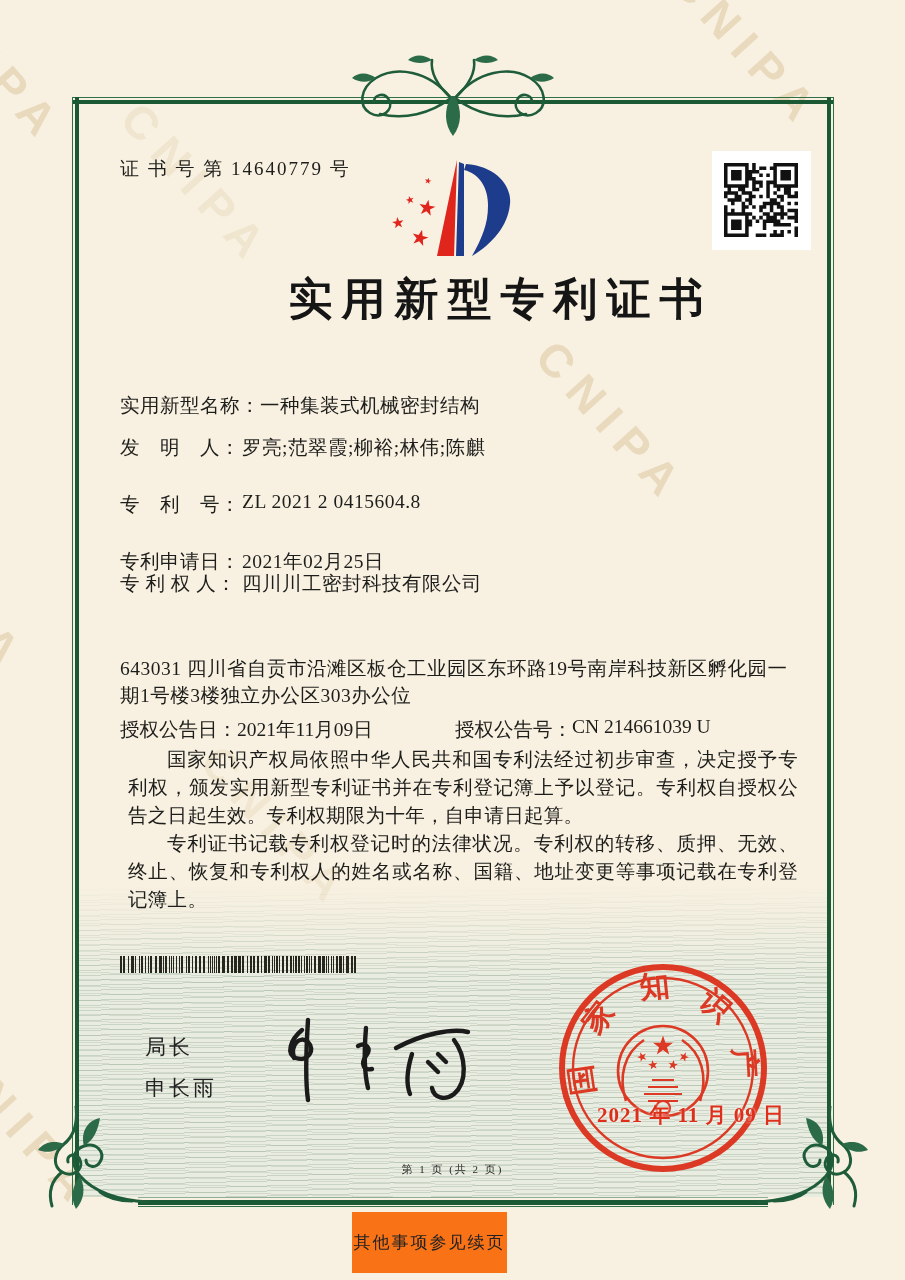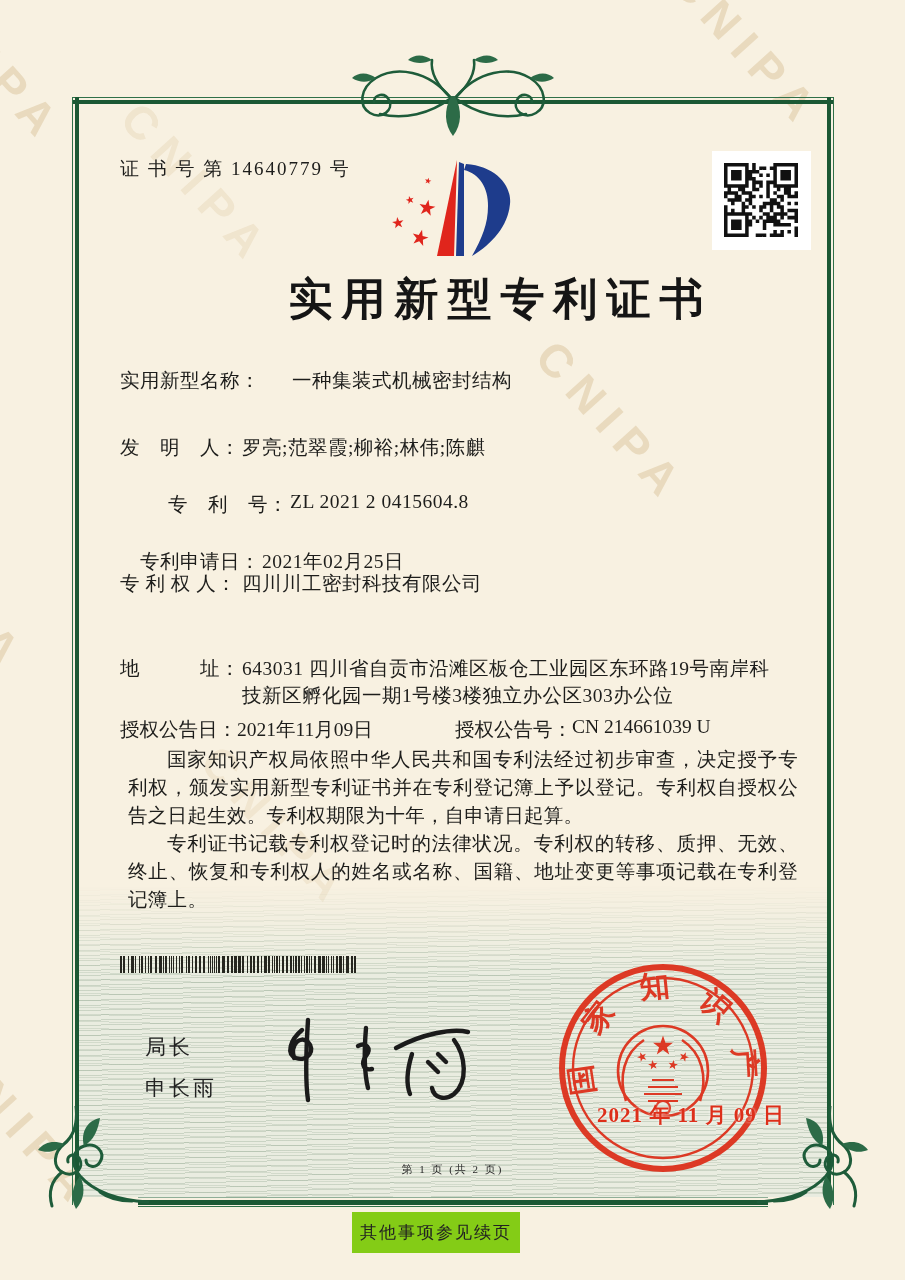--- a/index.html
+++ b/index.html
@@ -65,22 +65,22 @@
   
   .seal{position:absolute; left:556px; top:961px; opacity:0.94;}
   .seal-date{
     position:absolute; left:545px; top:1101px; width:240px; text-align:right;
     font-size:21px; font-weight:700; color:#dd2f1a; letter-spacing:1px;
     text-shadow:0 0 3px rgba(255,255,255,0.85); white-space:nowrap;
   }
   
   .page-info{position:absolute; left:0; top:1162px; width:905px; text-align:center; font-size:11px; letter-spacing:2px; color:#2a2a2a;}
   .cont-note{
-    position:absolute; left:352px; top:1212px; width:168px; padding:9px 0;
-    background:#84cc16; text-align:center; font-size:17px; letter-spacing:2px; color:#222;
+    position:absolute; left:352px; top:1212px; width:155px; padding:19px 0;
+    background:#f97316; text-align:center; font-size:17px; letter-spacing:2px; color:#222;
   }
 </style>
 </head>
 <body>
 
 <div class="page">
 
   <span class="wm" style="left:-58px; top:-30px;">CNIPA</span>
   <span class="wm" style="left:150px; top:92px; opacity:.55;">CNIPA</span>
   <span class="wm" style="left:700px; top:-45px;">CNIPA</span>
@@ -160,42 +160,41 @@
   </svg>
 
   <div class="qr-box">
     <svg id="qr" width="74" height="74" viewBox="0 0 73.5 73.5">
         <path d="M0,0h3.5v3.5h-3.5zM3.5,0h3.5v3.5h-3.5zM7,0h3.5v3.5h-3.5zM10.5,0h3.5v3.5h-3.5zM14,0h3.5v3.5h-3.5zM17.5,0h3.5v3.5h-3.5zM21,0h3.5v3.5h-3.5zM28,0h3.5v3.5h-3.5zM49,0h3.5v3.5h-3.5zM52.5,0h3.5v3.5h-3.5zM56,0h3.5v3.5h-3.5zM59.5,0h3.5v3.5h-3.5zM63,0h3.5v3.5h-3.5zM66.5,0h3.5v3.5h-3.5zM70,0h3.5v3.5h-3.5zM0,3.5h3.5v3.5h-3.5zM21,3.5h3.5v3.5h-3.5zM28,3.5h3.5v3.5h-3.5zM35,3.5h3.5v3.5h-3.5zM38.5,3.5h3.5v3.5h-3.5zM45.5,3.5h3.5v3.5h-3.5zM49,3.5h3.5v3.5h-3.5zM70,3.5h3.5v3.5h-3.5zM0,7h3.5v3.5h-3.5zM7,7h3.5v3.5h-3.5zM10.5,7h3.5v3.5h-3.5zM14,7h3.5v3.5h-3.5zM21,7h3.5v3.5h-3.5zM24.5,7h3.5v3.5h-3.5zM28,7h3.5v3.5h-3.5zM31.5,7h3.5v3.5h-3.5zM49,7h3.5v3.5h-3.5zM56,7h3.5v3.5h-3.5zM59.5,7h3.5v3.5h-3.5zM63,7h3.5v3.5h-3.5zM70,7h3.5v3.5h-3.5zM0,10.5h3.5v3.5h-3.5zM7,10.5h3.5v3.5h-3.5zM10.5,10.5h3.5v3.5h-3.5zM14,10.5h3.5v3.5h-3.5zM21,10.5h3.5v3.5h-3.5zM24.5,10.5h3.5v3.5h-3.5zM35,10.5h3.5v3.5h-3.5zM42,10.5h3.5v3.5h-3.5zM49,10.5h3.5v3.5h-3.5zM56,10.5h3.5v3.5h-3.5zM59.5,10.5h3.5v3.5h-3.5zM63,10.5h3.5v3.5h-3.5zM70,10.5h3.5v3.5h-3.5zM0,14h3.5v3.5h-3.5zM7,14h3.5v3.5h-3.5zM10.5,14h3.5v3.5h-3.5zM14,14h3.5v3.5h-3.5zM21,14h3.5v3.5h-3.5zM24.5,14h3.5v3.5h-3.5zM28,14h3.5v3.5h-3.5zM49,14h3.5v3.5h-3.5zM56,14h3.5v3.5h-3.5zM59.5,14h3.5v3.5h-3.5zM63,14h3.5v3.5h-3.5zM70,14h3.5v3.5h-3.5zM0,17.5h3.5v3.5h-3.5zM21,17.5h3.5v3.5h-3.5zM28,17.5h3.5v3.5h-3.5zM31.5,17.5h3.5v3.5h-3.5zM35,17.5h3.5v3.5h-3.5zM42,17.5h3.5v3.5h-3.5zM45.5,17.5h3.5v3.5h-3.5zM49,17.5h3.5v3.5h-3.5zM70,17.5h3.5v3.5h-3.5zM0,21h3.5v3.5h-3.5zM3.5,21h3.5v3.5h-3.5zM7,21h3.5v3.5h-3.5zM10.5,21h3.5v3.5h-3.5zM14,21h3.5v3.5h-3.5zM17.5,21h3.5v3.5h-3.5zM21,21h3.5v3.5h-3.5zM28,21h3.5v3.5h-3.5zM35,21h3.5v3.5h-3.5zM42,21h3.5v3.5h-3.5zM49,21h3.5v3.5h-3.5zM52.5,21h3.5v3.5h-3.5zM56,21h3.5v3.5h-3.5zM59.5,21h3.5v3.5h-3.5zM63,21h3.5v3.5h-3.5zM66.5,21h3.5v3.5h-3.5zM70,21h3.5v3.5h-3.5zM3.5,24.5h3.5v3.5h-3.5zM14,24.5h3.5v3.5h-3.5zM17.5,24.5h3.5v3.5h-3.5zM28,24.5h3.5v3.5h-3.5zM31.5,24.5h3.5v3.5h-3.5zM42,24.5h3.5v3.5h-3.5zM52.5,24.5h3.5v3.5h-3.5zM59.5,24.5h3.5v3.5h-3.5zM63,24.5h3.5v3.5h-3.5zM0,28h3.5v3.5h-3.5zM3.5,28h3.5v3.5h-3.5zM7,28h3.5v3.5h-3.5zM10.5,28h3.5v3.5h-3.5zM17.5,28h3.5v3.5h-3.5zM21,28h3.5v3.5h-3.5zM24.5,28h3.5v3.5h-3.5zM42,28h3.5v3.5h-3.5zM49,28h3.5v3.5h-3.5zM59.5,28h3.5v3.5h-3.5zM63,28h3.5v3.5h-3.5zM70,28h3.5v3.5h-3.5zM0,31.5h3.5v3.5h-3.5zM10.5,31.5h3.5v3.5h-3.5zM14,31.5h3.5v3.5h-3.5zM24.5,31.5h3.5v3.5h-3.5zM28,31.5h3.5v3.5h-3.5zM35,31.5h3.5v3.5h-3.5zM42,31.5h3.5v3.5h-3.5zM52.5,31.5h3.5v3.5h-3.5zM56,31.5h3.5v3.5h-3.5zM63,31.5h3.5v3.5h-3.5zM66.5,31.5h3.5v3.5h-3.5zM70,31.5h3.5v3.5h-3.5zM3.5,35h3.5v3.5h-3.5zM7,35h3.5v3.5h-3.5zM10.5,35h3.5v3.5h-3.5zM14,35h3.5v3.5h-3.5zM21,35h3.5v3.5h-3.5zM24.5,35h3.5v3.5h-3.5zM45.5,35h3.5v3.5h-3.5zM49,35h3.5v3.5h-3.5zM56,35h3.5v3.5h-3.5zM7,38.5h3.5v3.5h-3.5zM17.5,38.5h3.5v3.5h-3.5zM24.5,38.5h3.5v3.5h-3.5zM38.5,38.5h3.5v3.5h-3.5zM42,38.5h3.5v3.5h-3.5zM45.5,38.5h3.5v3.5h-3.5zM49,38.5h3.5v3.5h-3.5zM52.5,38.5h3.5v3.5h-3.5zM63,38.5h3.5v3.5h-3.5zM70,38.5h3.5v3.5h-3.5zM0,42h3.5v3.5h-3.5zM17.5,42h3.5v3.5h-3.5zM21,42h3.5v3.5h-3.5zM28,42h3.5v3.5h-3.5zM35,42h3.5v3.5h-3.5zM38.5,42h3.5v3.5h-3.5zM45.5,42h3.5v3.5h-3.5zM52.5,42h3.5v3.5h-3.5zM56,42h3.5v3.5h-3.5zM0,45.5h3.5v3.5h-3.5zM7,45.5h3.5v3.5h-3.5zM17.5,45.5h3.5v3.5h-3.5zM35,45.5h3.5v3.5h-3.5zM45.5,45.5h3.5v3.5h-3.5zM56,45.5h3.5v3.5h-3.5zM63,45.5h3.5v3.5h-3.5zM66.5,45.5h3.5v3.5h-3.5zM70,45.5h3.5v3.5h-3.5zM0,49h3.5v3.5h-3.5zM3.5,49h3.5v3.5h-3.5zM7,49h3.5v3.5h-3.5zM10.5,49h3.5v3.5h-3.5zM14,49h3.5v3.5h-3.5zM17.5,49h3.5v3.5h-3.5zM21,49h3.5v3.5h-3.5zM24.5,49h3.5v3.5h-3.5zM38.5,49h3.5v3.5h-3.5zM42,49h3.5v3.5h-3.5zM49,49h3.5v3.5h-3.5zM52.5,49h3.5v3.5h-3.5zM56,49h3.5v3.5h-3.5zM59.5,49h3.5v3.5h-3.5zM70,49h3.5v3.5h-3.5zM0,52.5h3.5v3.5h-3.5zM21,52.5h3.5v3.5h-3.5zM28,52.5h3.5v3.5h-3.5zM35,52.5h3.5v3.5h-3.5zM42,52.5h3.5v3.5h-3.5zM45.5,52.5h3.5v3.5h-3.5zM49,52.5h3.5v3.5h-3.5zM56,52.5h3.5v3.5h-3.5zM63,52.5h3.5v3.5h-3.5zM66.5,52.5h3.5v3.5h-3.5zM70,52.5h3.5v3.5h-3.5zM0,56h3.5v3.5h-3.5zM7,56h3.5v3.5h-3.5zM10.5,56h3.5v3.5h-3.5zM14,56h3.5v3.5h-3.5zM21,56h3.5v3.5h-3.5zM24.5,56h3.5v3.5h-3.5zM31.5,56h3.5v3.5h-3.5zM38.5,56h3.5v3.5h-3.5zM42,56h3.5v3.5h-3.5zM45.5,56h3.5v3.5h-3.5zM49,56h3.5v3.5h-3.5zM52.5,56h3.5v3.5h-3.5zM70,56h3.5v3.5h-3.5zM0,59.5h3.5v3.5h-3.5zM7,59.5h3.5v3.5h-3.5zM10.5,59.5h3.5v3.5h-3.5zM14,59.5h3.5v3.5h-3.5zM21,59.5h3.5v3.5h-3.5zM24.5,59.5h3.5v3.5h-3.5zM38.5,59.5h3.5v3.5h-3.5zM49,59.5h3.5v3.5h-3.5zM52.5,59.5h3.5v3.5h-3.5zM56,59.5h3.5v3.5h-3.5zM59.5,59.5h3.5v3.5h-3.5zM63,59.5h3.5v3.5h-3.5zM0,63h3.5v3.5h-3.5zM7,63h3.5v3.5h-3.5zM10.5,63h3.5v3.5h-3.5zM14,63h3.5v3.5h-3.5zM21,63h3.5v3.5h-3.5zM38.5,63h3.5v3.5h-3.5zM70,63h3.5v3.5h-3.5zM0,66.5h3.5v3.5h-3.5zM21,66.5h3.5v3.5h-3.5zM49,66.5h3.5v3.5h-3.5zM56,66.5h3.5v3.5h-3.5zM63,66.5h3.5v3.5h-3.5zM70,66.5h3.5v3.5h-3.5zM0,70h3.5v3.5h-3.5zM3.5,70h3.5v3.5h-3.5zM7,70h3.5v3.5h-3.5zM10.5,70h3.5v3.5h-3.5zM14,70h3.5v3.5h-3.5zM17.5,70h3.5v3.5h-3.5zM21,70h3.5v3.5h-3.5zM31.5,70h3.5v3.5h-3.5zM35,70h3.5v3.5h-3.5zM38.5,70h3.5v3.5h-3.5zM45.5,70h3.5v3.5h-3.5zM49,70h3.5v3.5h-3.5zM52.5,70h3.5v3.5h-3.5zM56,70h3.5v3.5h-3.5zM70,70h3.5v3.5h-3.5z" fill="#111"></path>
       </svg>
   </div>
 
   <div class="title">实用新型专利证书</div>
 
-  <div class="frow" style="top:367px;gap:32px;">
+  <div class="frow" style="top:392px;">
     <span class="lab">实用新型名称：</span>
     <span class="val">一种集装式机械密封结构</span>
   </div>
   <div class="frow" style="top:434px;">
     <span class="lab">发　明　人：</span>
     <span class="val">罗亮;范翠霞;柳裕;林伟;陈麒</span>
   </div>
-  <div class="frow" style="top:491px;margin-left:48px;">
+  <div class="frow" style="top:491px;">
     <span class="lab">专　利　号：</span>
     <span class="val">ZL 2021 2 0415604.8</span>
   </div>
-  <div class="frow" style="top:548px;margin-left:20px;">
+  <div class="frow" style="top:548px;">
     <span class="lab">专利申请日：</span>
     <span class="val">2021年02月25日</span>
   </div>
   <div class="frow" style="top:570px;">
     <span class="lab">专 利 权 人：</span>
     <span class="val">四川川工密封科技有限公司</span>
   </div>
   <div class="frow" style="top:655px;">
-    <span class="lab">地　　　址：</span>
     <span class="val">643031 四川省自贡市沿滩区板仓工业园区东环路19号南岸科技新区孵化园一期1号楼3楼独立办公区303办公位</span>
   </div>
 
   <div class="grant">
     <span class="g1">
       <span class="lab">授权公告日：</span>
       <span>2021年11月09日</span>
     </span>
     <span class="g2">
       <span class="lab">授权公告号：</span>

